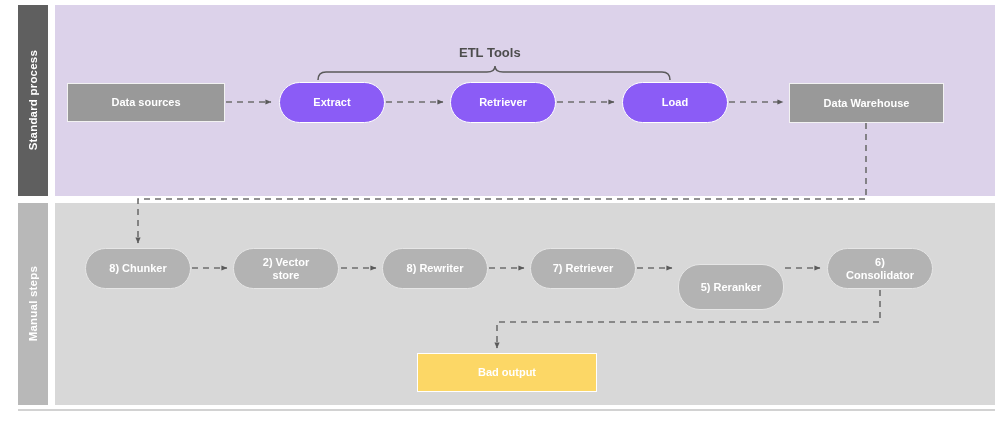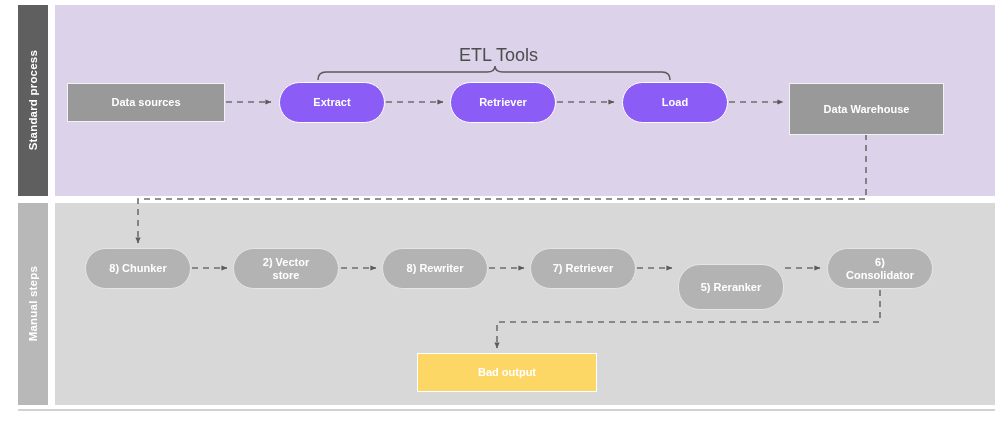--- a/index.html
+++ b/index.html
@@ -22,21 +22,21 @@
   .divider{position:absolute;left:18px;top:409px;width:977px;height:2px;background:#D2D2D2;}
 
   .node{position:absolute;display:flex;align-items:center;justify-content:center;
         text-align:center;color:#ffffff;font-weight:bold;font-size:11px;line-height:1.15;
         box-sizing:border-box;}
   .rect{background:#999999;border:1px solid #f2f2f2;}
   .pill-purple{background:#8b5cf6;border:1.5px solid #ffffff;border-radius:22px;}
   .pill-gray{background:#B3B3B3;border:1.5px solid #e6e6e6;border-radius:22px;}
   .rect-yellow{background:#FCD766;border:1px solid #ffffff;}
 
-  .brace-label{position:absolute;font-size:18px;font-weight:normal;color:#4D4D4D;
+  .brace-label{position:absolute;font-size:13px;font-weight:bold;color:#4D4D4D;
                white-space:nowrap;}
 </style>
 </head>
 <body>
 
 <div id="stage">
 
   <div class="band band-top"></div>
   <div class="band band-bottom"></div>
 
@@ -76,21 +76,21 @@
   </div>
   <div class="node pill-purple" style="left:279px;top:82px;width:106px;height:41px;">
     <span>Extract</span>
   </div>
   <div class="node pill-purple" style="left:450px;top:82px;width:106px;height:41px;">
     <span>Retriever</span>
   </div>
   <div class="node pill-purple" style="left:622px;top:82px;width:106px;height:41px;">
     <span>Load</span>
   </div>
-  <div class="node rect" style="left:789px;top:83px;width:155px;height:52px;justify-content:center;">
+  <div class="node rect" style="left:789px;top:83px;width:155px;height:40px;justify-content:center;">
     <span>Data Warehouse</span>
   </div>
 
   <div class="node pill-gray" style="left:85px;top:248px;width:106px;height:41px;">
     <span>8) Chunker</span>
   </div>
   <div class="node pill-gray" style="left:233px;top:248px;width:106px;height:41px;">
     <span>2) Vector<br>store</span>
   </div>
   <div class="node pill-gray" style="left:382px;top:248px;width:106px;height:41px;">

